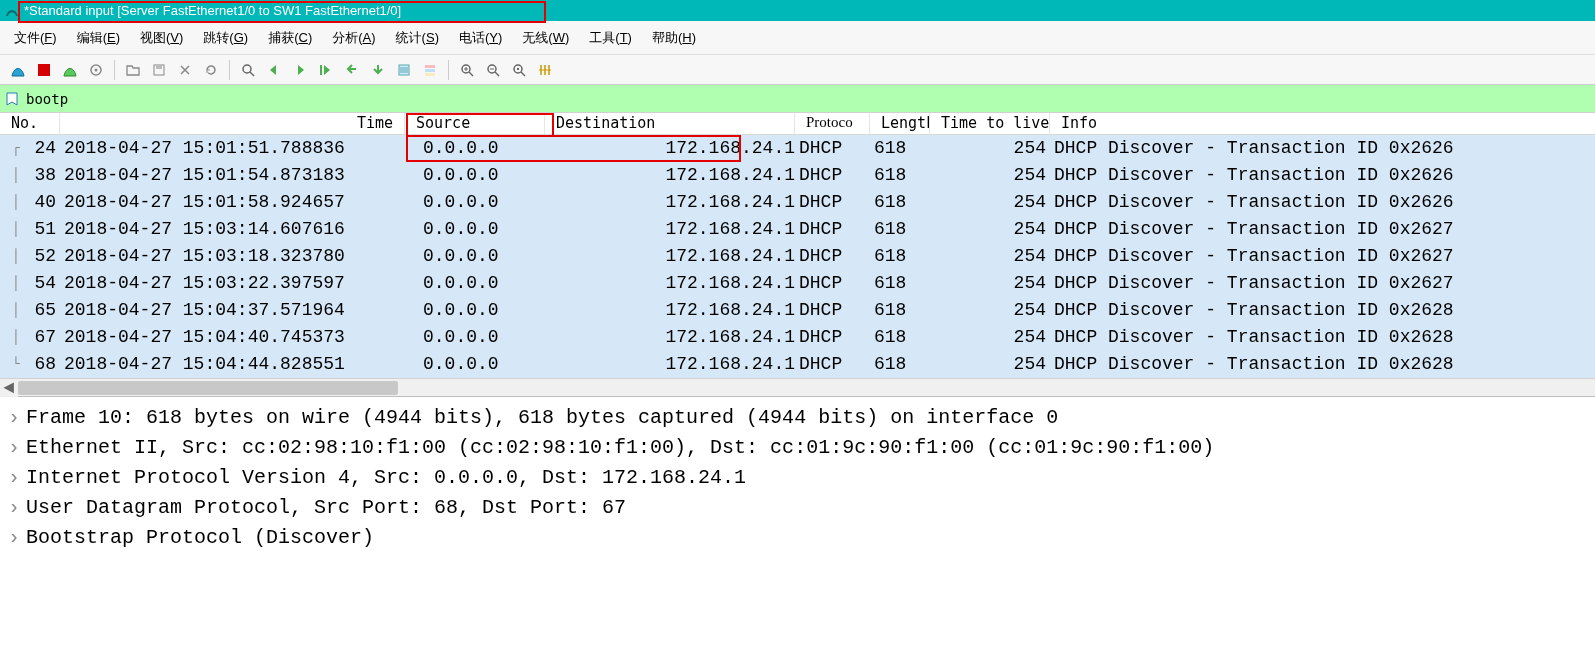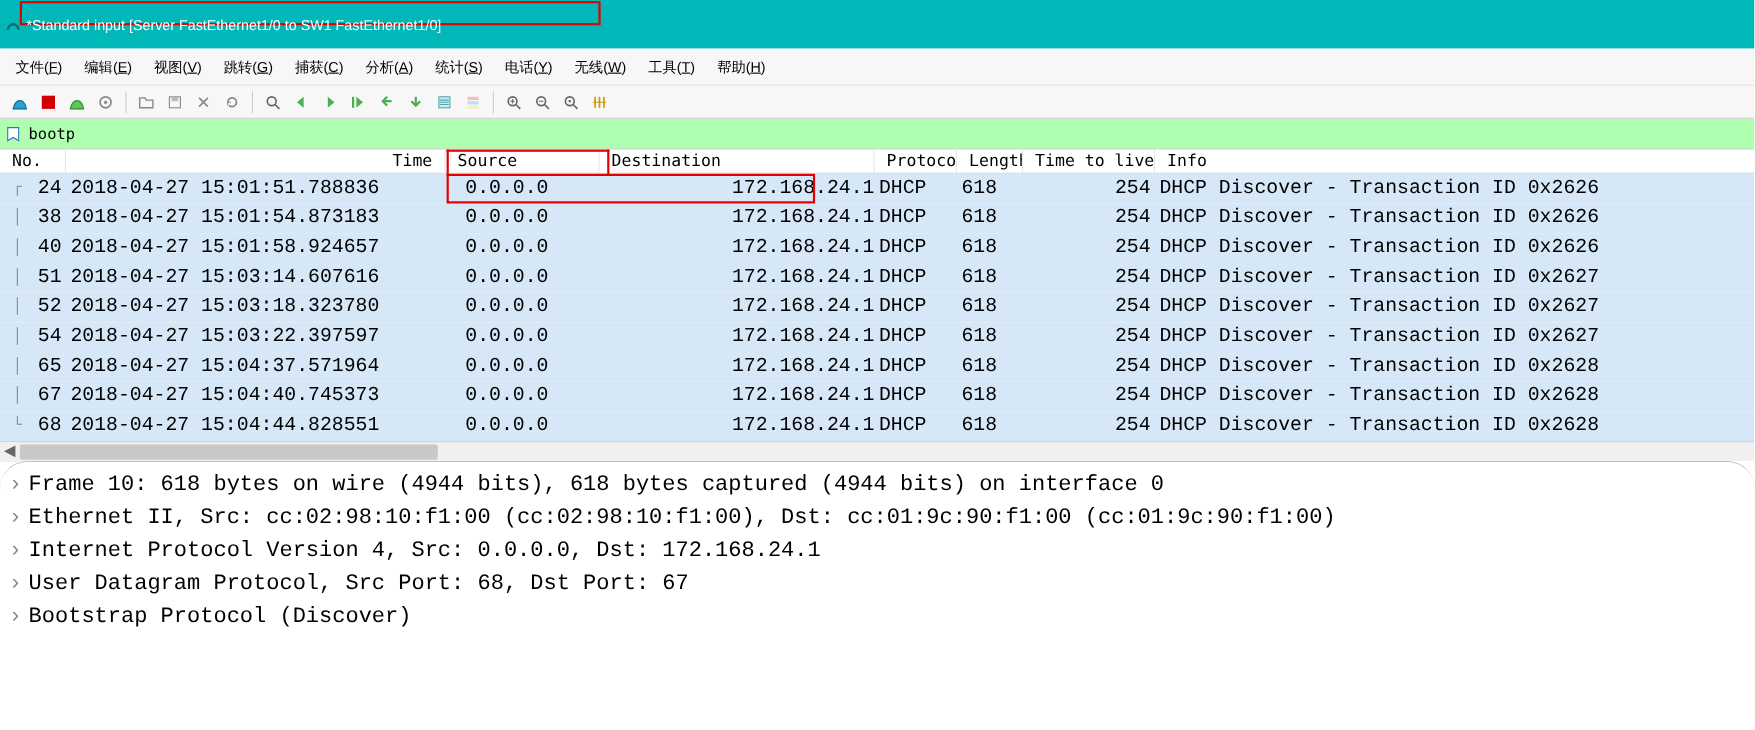--- a/index.html
+++ b/index.html
@@ -9,21 +9,21 @@
     background: #fff;
     width: 1595px;
     height: 664px;
     overflow: hidden;
     display: flex;
     flex-direction: column;
   }
   
   .titlebar {
     background: #00b8b8;
-    height: 44px;
+    height: 21px;
     display: flex;
     align-items: center;
     padding-left: 4px;
     position: relative;
   }
   .titlebar-icon {
     width: 16px; height: 16px;
     display: inline-flex; align-items:center; justify-content:center;
     margin-right: 4px;
   }
@@ -124,21 +124,21 @@
   .plist-header .col {
     border-right: 1px solid #e6e6e6;
     padding: 1px 11px;
     overflow: hidden;
     white-space: nowrap;
   }
   .c-no { width: 60px; }
   .c-time { width: 345px; text-align: right; }
   .c-src { width: 140px; text-align:left; }
   .c-dst { width: 250px; text-align:left;}
-  .c-proto { width: 75px; }
+  .c-proto { width: 75px; font-family: Liberation Serif, serif; }
   .c-len { width: 60px; }
   .c-ttl { width: 120px; }
   .c-info { flex: 1; white-space: nowrap; overflow:hidden; }
   .plist-body { }
   .plist-row {
     display: flex;
     background: #d6e8f7;
     height: 27px;
     line-height: 27px;
     white-space: nowrap;
@@ -178,21 +178,20 @@
     background:#c8c8c8; border-radius:2px;
   }
   
   .detail-pane {
     border-top: 1px solid #c0c0c0;
     background:#fff;
     font-family: "Consolas","Courier New",monospace;
     font-size: 20px;
     padding-top: 6px;
     flex:1;
-    border-radius:25px;
   }
   .tree-line {
     padding-left: 8px;
     line-height: 30px;
     white-space: nowrap;
   }
   .tree-arrow {
     color:#888;
     display:inline-block;
     width: 18px;

